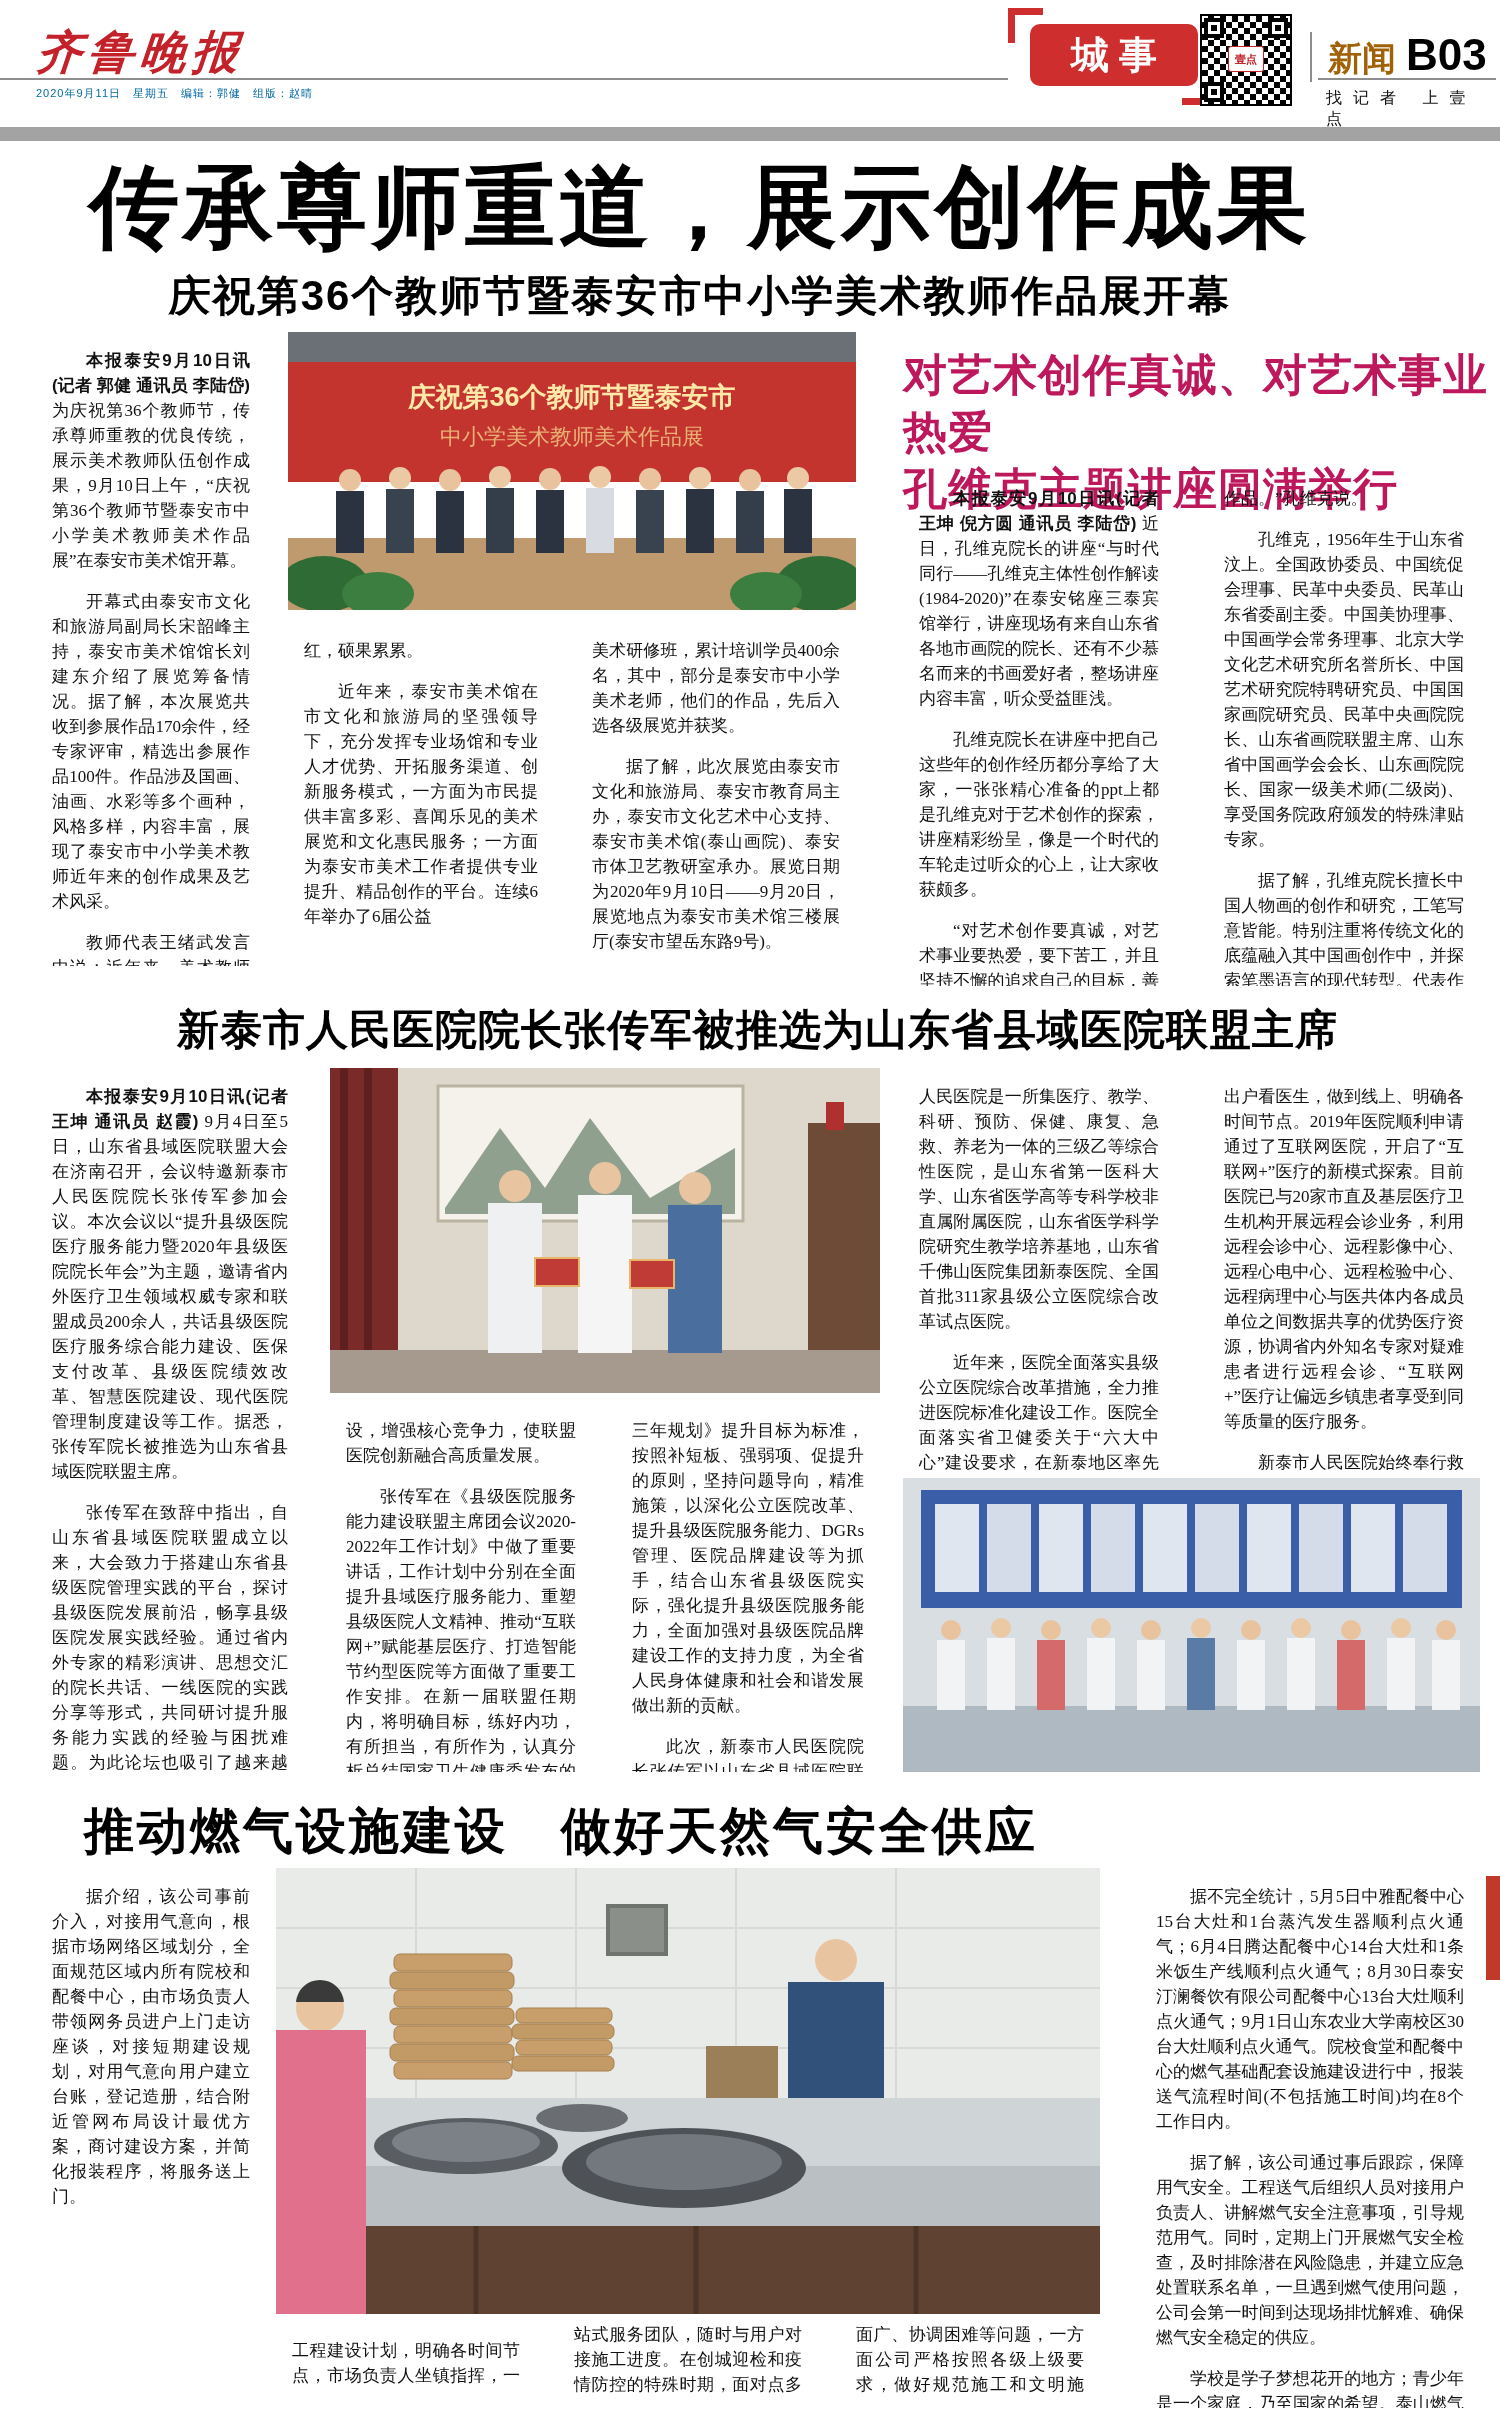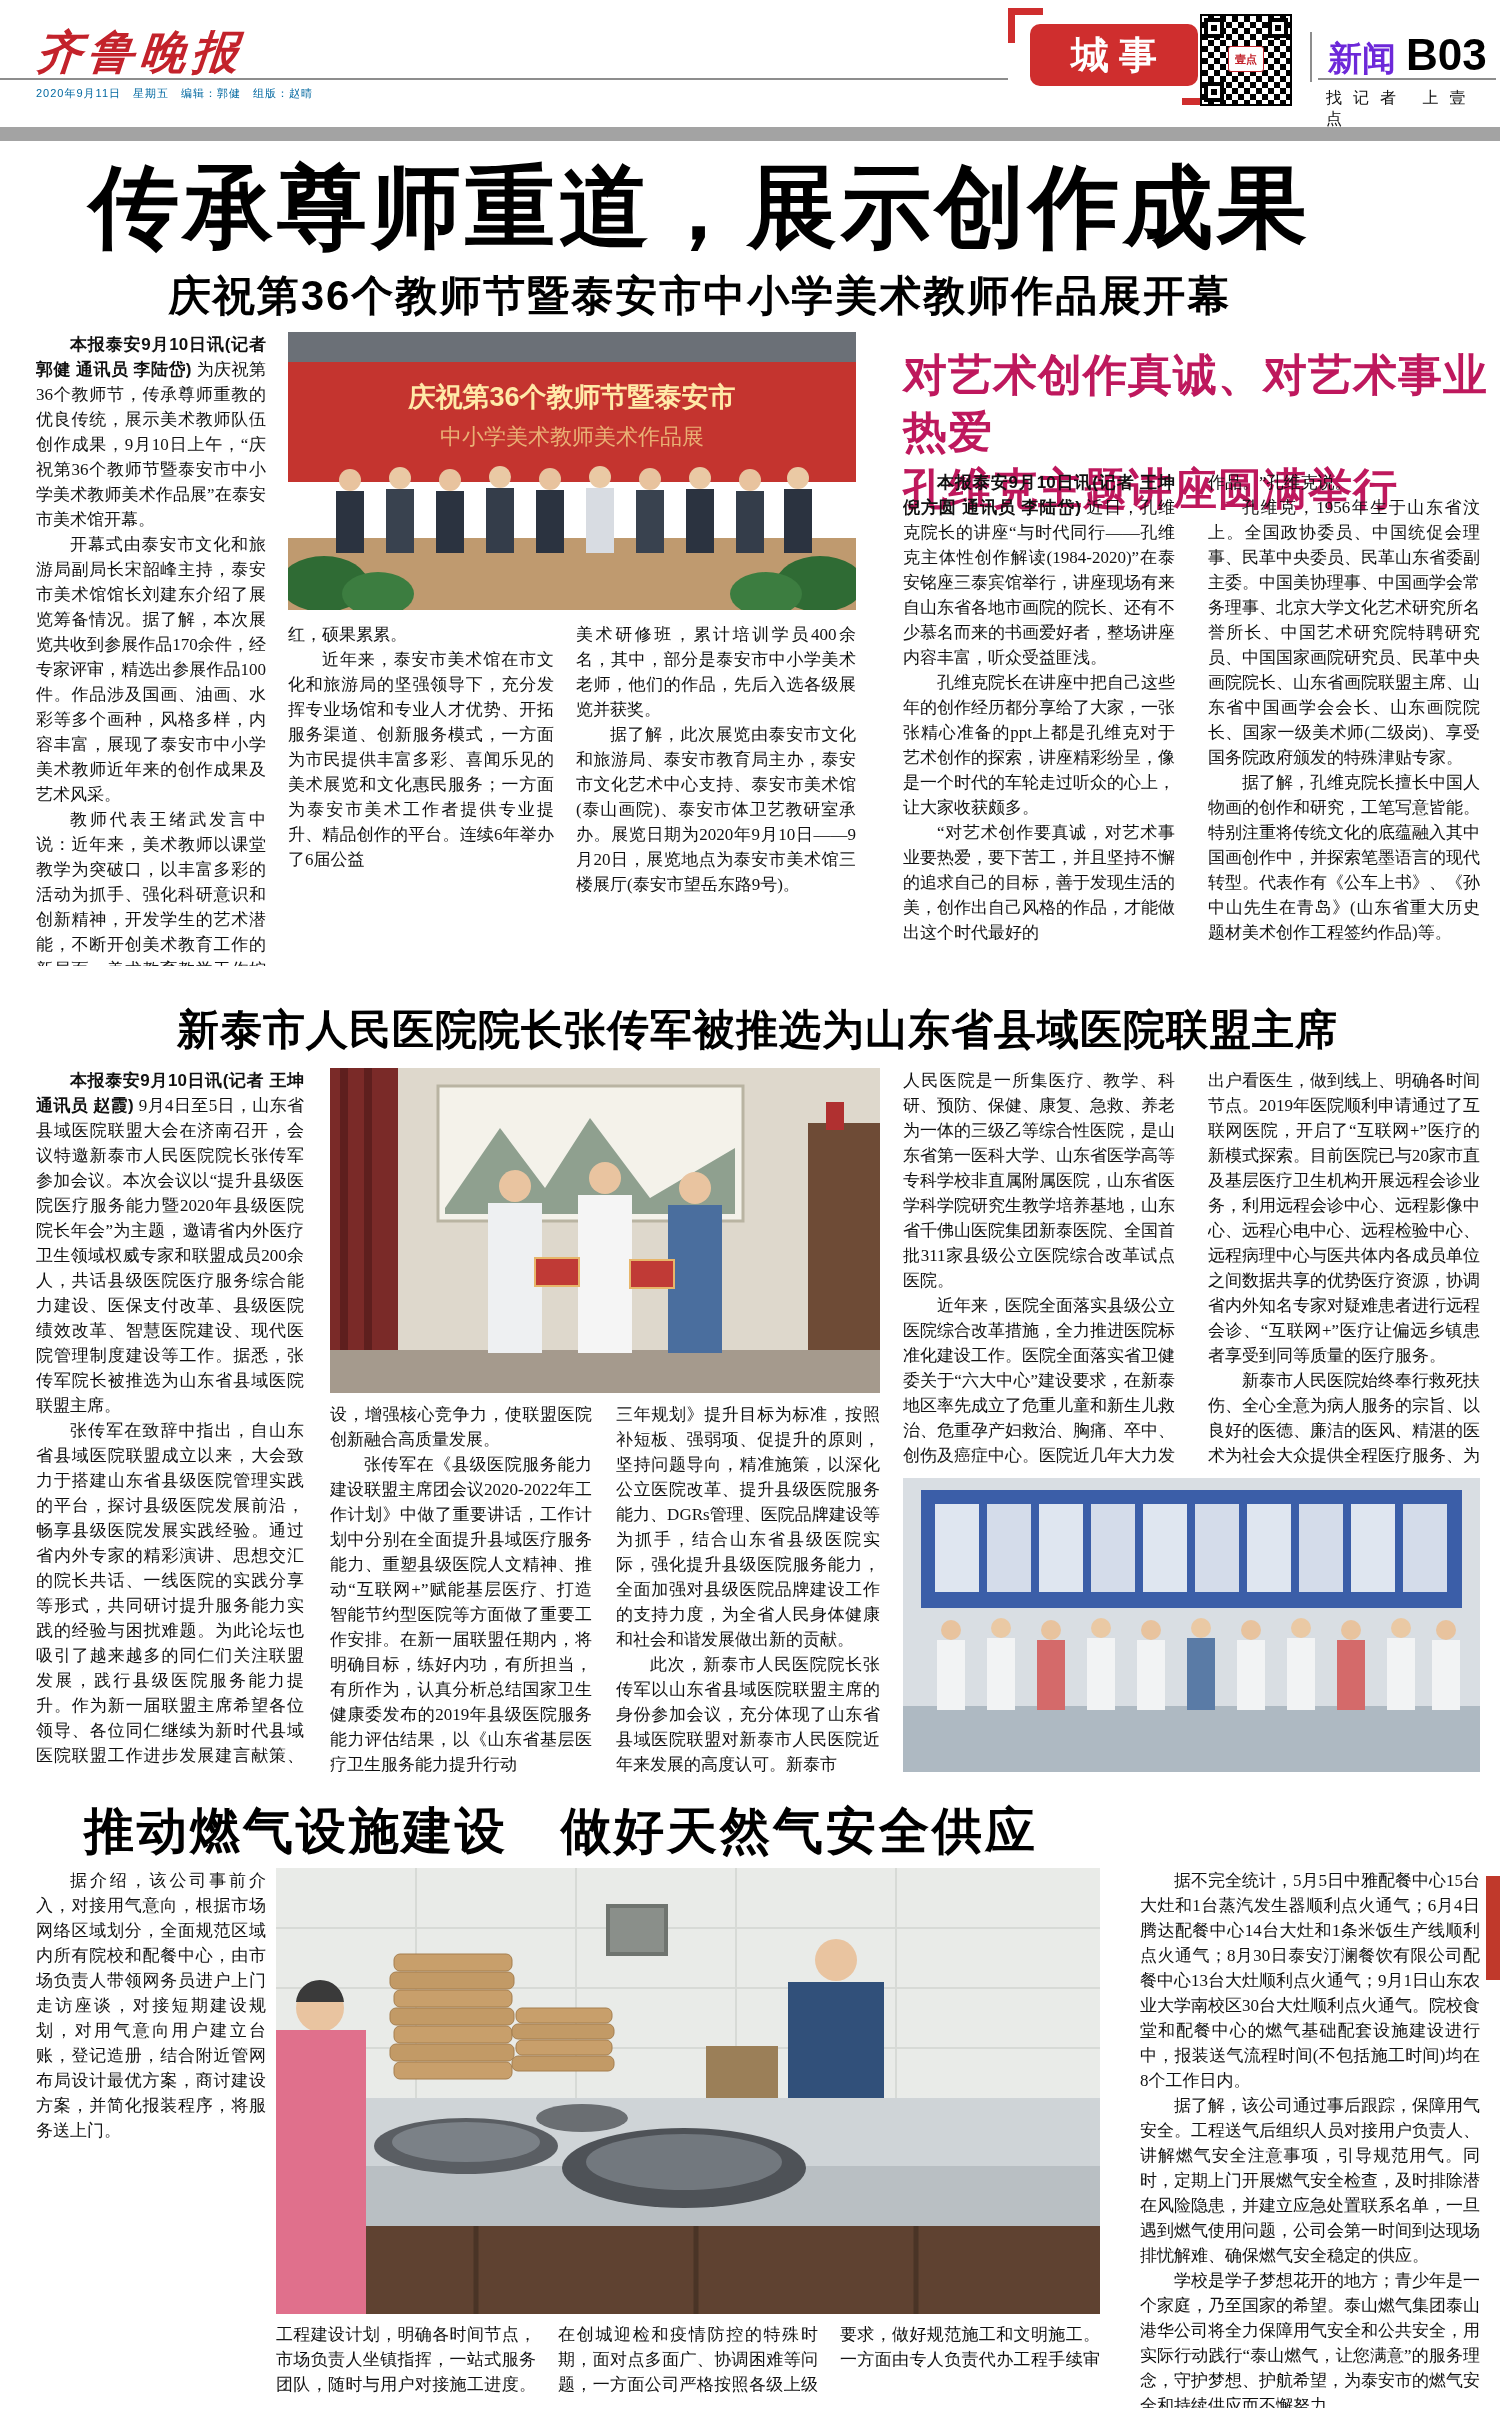--- a/index.html
+++ b/index.html
@@ -17,34 +17,34 @@
   .bracket-tl{width:28px;height:28px;border-left:7px solid #cf2e2e;border-top:7px solid #cf2e2e;}
   .bracket-br{width:28px;height:28px;border-right:7px solid #cf2e2e;border-bottom:7px solid #cf2e2e;}
   .qr{background:
       conic-gradient(#000 90deg,#fff 0 180deg,#000 0 270deg,#fff 0) 0 0/12px 12px;
       border:2px solid #000;}
   .finder{position:absolute;width:20px;height:20px;background:#fff;border:4px solid #000;box-sizing:border-box;}
   .finder::after{content:"";position:absolute;left:3px;top:3px;width:6px;height:6px;background:#000;}
   .qr-center{position:absolute;left:26px;top:30px;width:34px;height:24px;background:#fff;
              color:#c3222b;font-size:11px;font-weight:bold;display:flex;align-items:center;justify-content:center;
              font-family:"Liberation Sans",sans-serif;border:1px solid #c3222b;border-radius:3px;}
-  .section-name{font-family:"Liberation Sans",sans-serif;font-weight:bold;font-size:34px;color:#6d28d9;}
+  .section-name{font-family:"Liberation Sans",sans-serif;font-weight:bold;font-size:34px;color:#a16207;}
   .page-no{font-family:"Liberation Sans",sans-serif;font-weight:900;font-size:44px;color:#000;margin-left:10px;}
   .tagline{font-family:"Liberation Sans",sans-serif;font-size:16px;color:#111;letter-spacing:11px;}
   .graybar{background:#a3a3a3;}
   
   .h-main{font-family:"Liberation Sans","DejaVu Sans",sans-serif;font-weight:900;font-size:90px;
           letter-spacing:4px;text-align:center;color:#000;line-height:1.1;}
   .h-sub{font-family:"Liberation Sans",sans-serif;font-weight:bold;font-size:42px;text-align:center;color:#000;letter-spacing:2px;}
   .h2{font-family:"Liberation Sans",sans-serif;font-weight:900;font-size:44px;line-height:57px;color:#be185d;letter-spacing:1px;}
   .h3{font-family:Liberation Mono, monospace;font-weight:900;font-size:42px;text-align:center;color:#000;letter-spacing:1px;}
   .h4{font-family:"Liberation Sans",sans-serif;font-weight:900;font-size:50px;color:#000;letter-spacing:3px;}
   
   .col{font-size:17px;line-height:25px;text-align:justify;overflow:hidden;color:#111;}
-  .col p{margin:0;text-indent:2em;}
+  .col p{margin:16px;text-indent:2em;}
   .col p.noindent{text-indent:0;}
   .lead{font-family:"Liberation Sans",sans-serif;font-weight:bold;}
   .cols3{column-count:3;column-gap:22px;}
   .photo{display:block;}
   .edge-mark{background:#c0392b;}
 </style>
 </head>
 <body>
 
 <div class="page">

